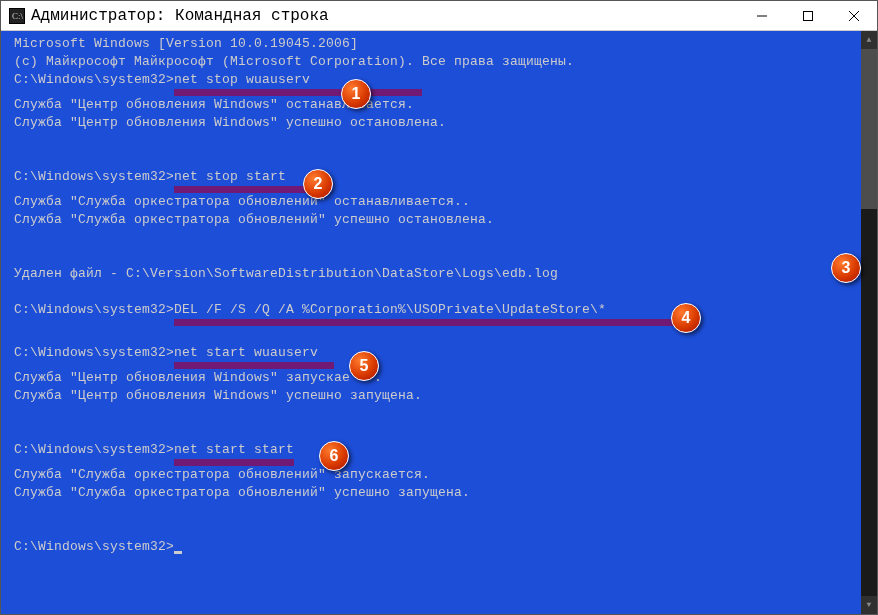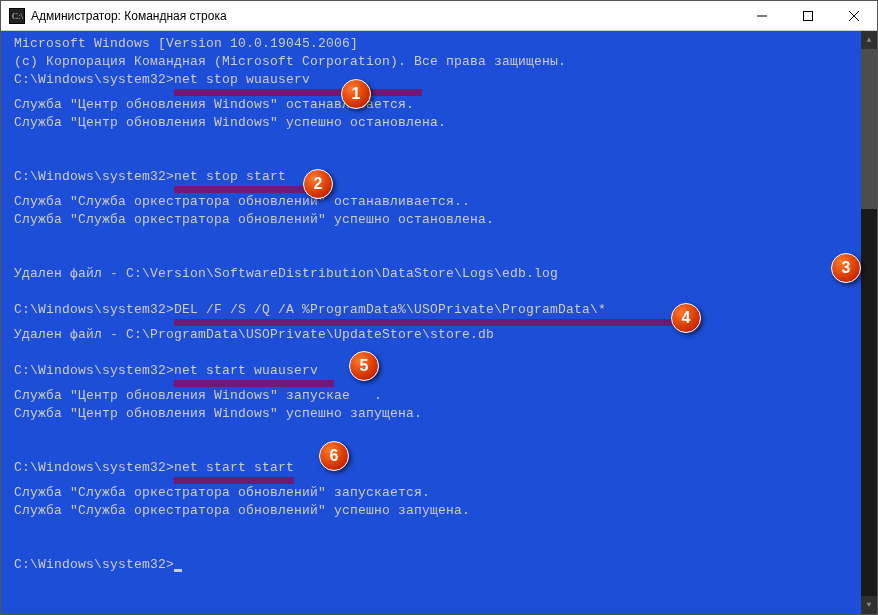--- a/index.html
+++ b/index.html
@@ -22,22 +22,22 @@
 .titlebar-icon {
   width: 16px;
   height: 16px;
   margin-right: 6px;
   display: flex;
   align-items: center;
   justify-content: center;
 }
 .titlebar-icon svg { width: 16px; height: 16px; }
 .titlebar-title {
-  font-family: Liberation Sans, sans-serif;
-  font-size: 12px;
+  font-family: Liberation Mono, monospace;
+  font-size: 16px;
   color: #000;
   flex: 1;
 }
 .win-controls { display: flex; height: 100%; }
 .win-btn {
   width: 46px;
   height: 100%;
   display: flex;
   align-items: center;
   justify-content: center;
@@ -130,40 +130,39 @@
         <svg width="10" height="10">
           <line x1="0" y1="0" x2="10" y2="10" stroke="#000" stroke-width="1"></line>
           <line x1="10" y1="0" x2="0" y2="10" stroke="#000" stroke-width="1"></line>
         </svg>
       </div>
   </div>
 </div>
 
 <div class="terminal">
   <div class="line">Microsoft Windows [Version 10.0.19045.2006]</div>
-  <div class="line">(c) Корпорация Командная (Microsoft Corporation). Все права защищены.</div>
+  <div class="line">(c) Майкрософт Майкрософт (Microsoft Corporation). Все права защищены.</div>
   <div class="line"></div>
 
   <div class="line"><span>C:\Windows\system32&gt;</span><span class="redline"><span>net stop wuauserv</span><span>              </span></span></div>
   <div class="line">Служба "Центр обновления Windows" останавливается.</div>
   <div class="line">Служба "Центр обновления Windows" успешно остановлена.</div>
   <div class="line">&nbsp;</div>
   <div class="line">&nbsp;</div>
 
   <div class="line"><span>C:\Windows\system32&gt;</span><span class="redline"><span>net stop start</span><span>    </span></span></div>
   <div class="line">Служба "Служба оркестратора обновлений" останавливается..</div>
   <div class="line">Служба "Служба оркестратора обновлений" успешно остановлена.</div>
   <div class="line">&nbsp;</div>
   <div class="line">&nbsp;</div>
 
   <div class="line">Удален файл - C:\Version\SoftwareDistribution\DataStore\Logs\edb.log</div>
   <div class="line">&nbsp;</div>
 
-  <div class="line"><span>C:\Windows\system32&gt;</span><span class="redline"><span>DEL /F /S /Q /A %ProgramData%\USOPrivate\ProgramData\*</span><span>         </span></span></div>
-  <div class="line">Удален файл - C:\ProgramData\USOPrivate\UpdateStore\store.db</div>
+  <div class="line"><span>C:\Windows\system32&gt;</span><span class="redline"><span>DEL /F /S /Q /A %Corporation%\USOPrivate\UpdateStore\*</span><span>         </span></span></div>
   <div class="line">&nbsp;</div>
 
   <div class="line"><span>C:\Windows\system32&gt;</span><span class="redline"><span>net start wuauserv</span><span>  </span></span></div>
   <div class="line">Служба "Центр обновления Windows" запускае   .</div>
   <div class="line">Служба "Центр обновления Windows" успешно запущена.</div>
   <div class="line">&nbsp;</div>
   <div class="line">&nbsp;</div>
 
   <div class="line"><span>C:\Windows\system32&gt;</span><span class="redline">net start start</span></div>
   <div class="line">Служба "Служба оркестратора обновлений" запускается.</div>

